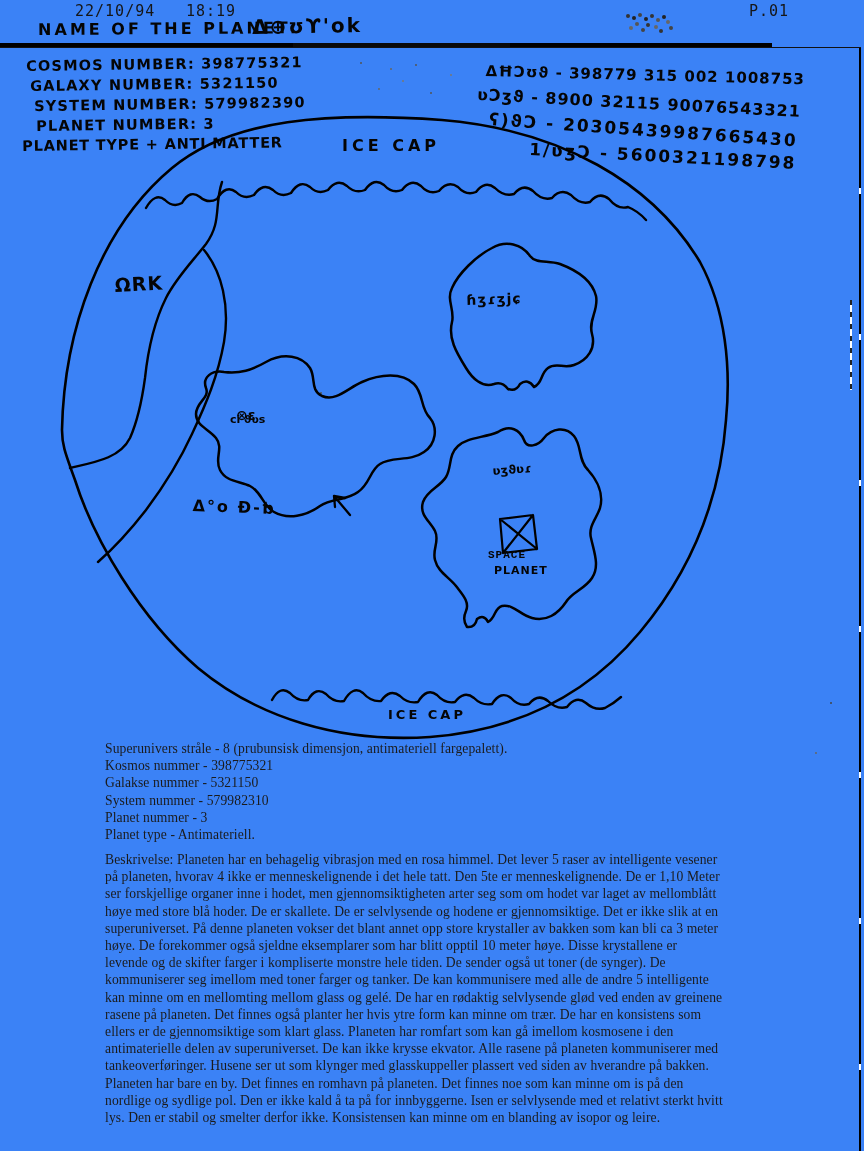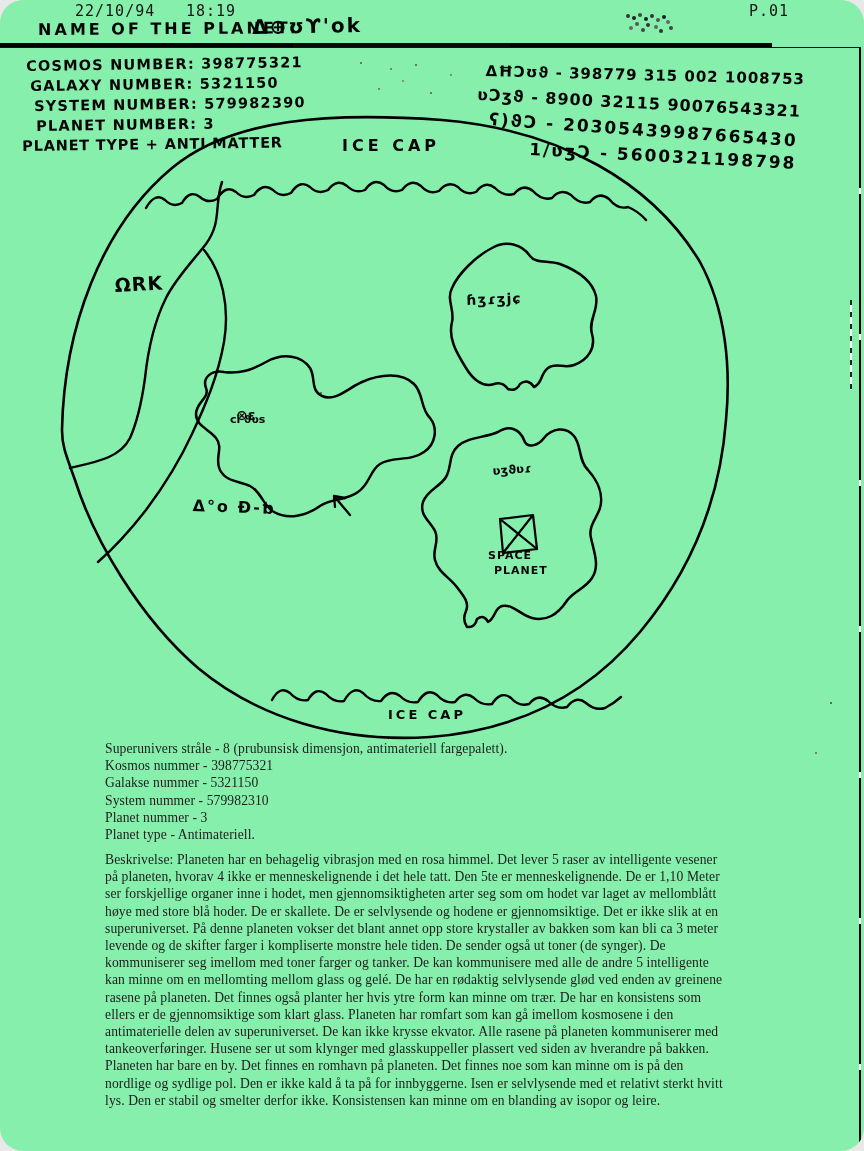--- a/index.html
+++ b/index.html
@@ -1,17 +1,17 @@
 <!DOCTYPE html>
 <html><head>
 <meta charset="utf-8">
 <style>
   html,body{margin:0;padding:0;background:#e8e8e8;}
-  #page{position:relative;width:864px;height:1151px;background:#86efac;overflow:hidden;
-        font-family:"DejaVu Sans",sans-serif;color:#000;border-radius:23px;}
+  #page{position:relative;width:864px;height:1151px;background:#3b82f6;overflow:hidden;
+        font-family:"DejaVu Sans",sans-serif;color:#000;}
   .abs{position:absolute;white-space:nowrap;}
   
   .fax{font-family:"DejaVu Sans Mono",monospace;font-size:15px;color:#161616;letter-spacing:1px;}
   
   .hand{font-family:"DejaVu Sans",sans-serif;font-weight:700;color:#050505;transform-origin:left top;}
   
   .title-label{font-size:16px;letter-spacing:3px;transform:rotate(-.4deg);}
   .title-glyphs{font-size:20px;letter-spacing:2px;transform:rotate(-1deg);}
   
   .rule-thick{left:0;top:43px;width:772px;height:4px;
@@ -157,38 +157,39 @@
   </svg>
 
   <div class="abs hand map-label" style="left:342px;top:136px;font-size:16px;letter-spacing:4px;">ICE CAP</div>
   <div class="abs hand map-label" style="left:388px;top:707px;font-size:13px;letter-spacing:3px;">ICE CAP</div>
   <div class="abs hand map-label" style="left:114px;top:274px;font-size:19px;letter-spacing:1px;transform:rotate(-3deg);">ΩRK</div>
   <div class="abs hand map-label" style="left:230px;top:393px;font-size:11px;margin-top:20px;">ci ϑʋs</div>
   <div class="abs hand map-label" style="left:236px;top:407px;font-size:14px;">⊗ɛ</div>
   <div class="abs hand map-label" style="left:193px;top:496px;font-size:16px;letter-spacing:2px;transform:rotate(2deg);">Δ°o Ð-ƅ</div>
   <div class="abs hand map-label" style="left:466px;top:292px;font-size:14px;letter-spacing:1px;transform:rotate(-2deg);">ɦʒɾʒjɕ</div>
   <div class="abs hand map-label" style="left:492px;top:464px;font-size:12px;transform:rotate(-4deg);">ʋʒϑʋɾ</div>
-  <div class="abs hand map-label" style="left:488px;top:549px;font-size:11px;letter-spacing:1px;">SPACE</div>
+  <div class="abs hand map-label" style="left:488px;top:549px;font-size:11px;letter-spacing:1px;font-family:Liberation Mono, monospace;">SPACE</div>
   <div class="abs hand map-label" style="left:494px;top:564px;font-size:11px;letter-spacing:1px;">PLANET</div>
 
   <div class="abs typed typed-block">
       <div class="typed-line">Superunivers stråle - 8 (prubunsisk dimensjon, antimateriell fargepalett).</div>
       <div class="typed-line">Kosmos nummer - 398775321</div>
       <div class="typed-line">Galakse nummer - 5321150</div>
       <div class="typed-line">System nummer - 579982310</div>
       <div class="typed-line">Planet nummer - 3</div>
       <div class="typed-line">Planet type - Antimateriell.</div>
     </div>
 
   <div class="abs typed desc-block">
       <div class="typed-line">Beskrivelse: Planeten har en behagelig vibrasjon med en rosa himmel.  Det lever 5 raser av intelligente vesener</div>
       <div class="typed-line">på planeten, hvorav 4 ikke er menneskelignende i det hele tatt. Den 5te er menneskelignende. De er 1,10 Meter</div>
       <div class="typed-line">ser forskjellige organer inne i hodet, men gjennomsiktigheten arter seg som om hodet var laget av mellomblått</div>
       <div class="typed-line">høye med store blå hoder. De er skallete. De er selvlysende og hodene er gjennomsiktige. Det er ikke slik at en</div>
       <div class="typed-line">superuniverset. På denne planeten vokser det blant annet opp store krystaller av bakken som kan bli ca 3 meter</div>
+      <div class="typed-line">høye.  De forekommer også sjeldne eksemplarer som har blitt opptil 10 meter høye.  Disse krystallene er</div>
       <div class="typed-line">levende og de skifter farger i kompliserte monstre hele tiden. De sender også ut toner (de synger). De</div>
       <div class="typed-line">kommuniserer seg imellom med toner farger og tanker. De kan kommunisere med alle de andre 5 intelligente</div>
       <div class="typed-line">kan minne om en mellomting mellom glass og gelé. De har en rødaktig selvlysende glød ved enden av greinene</div>
       <div class="typed-line">rasene på planeten. Det finnes også planter her hvis ytre form kan minne om trær. De har en konsistens som</div>
       <div class="typed-line">ellers er de gjennomsiktige som klart glass. Planeten har romfart som kan gå imellom kosmosene i den</div>
       <div class="typed-line">antimaterielle delen av superuniverset. De kan ikke krysse ekvator. Alle rasene på planeten kommuniserer med</div>
       <div class="typed-line">tankeoverføringer.  Husene ser ut som klynger med glasskuppeller plassert ved siden av hverandre på bakken.</div>
       <div class="typed-line">Planeten har bare en by. Det finnes en romhavn på planeten.  Det finnes noe som kan minne om is på den</div>
       <div class="typed-line">nordlige og sydlige pol. Den er ikke kald å ta på for innbyggerne. Isen er selvlysende med et relativt sterkt hvitt</div>
       <div class="typed-line">lys. Den er stabil og smelter derfor ikke. Konsistensen kan minne om en blanding av isopor og leire.</div>

